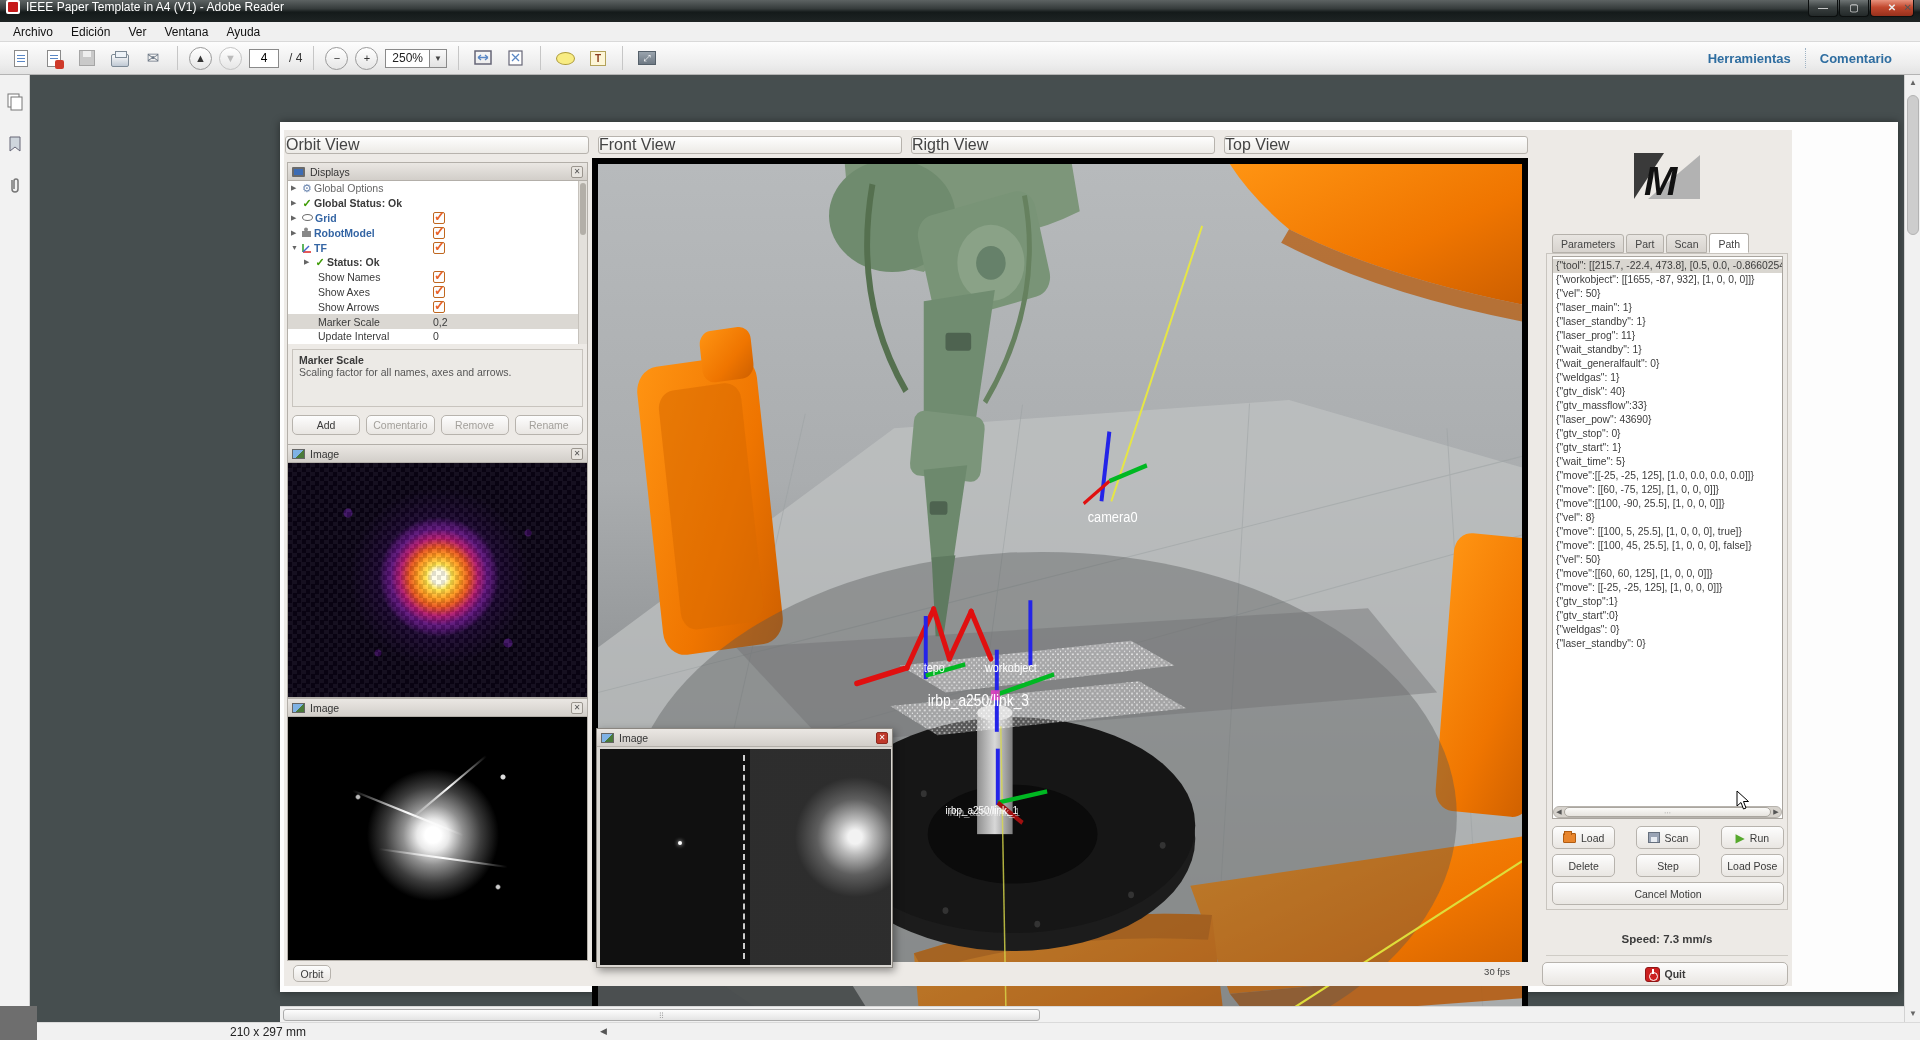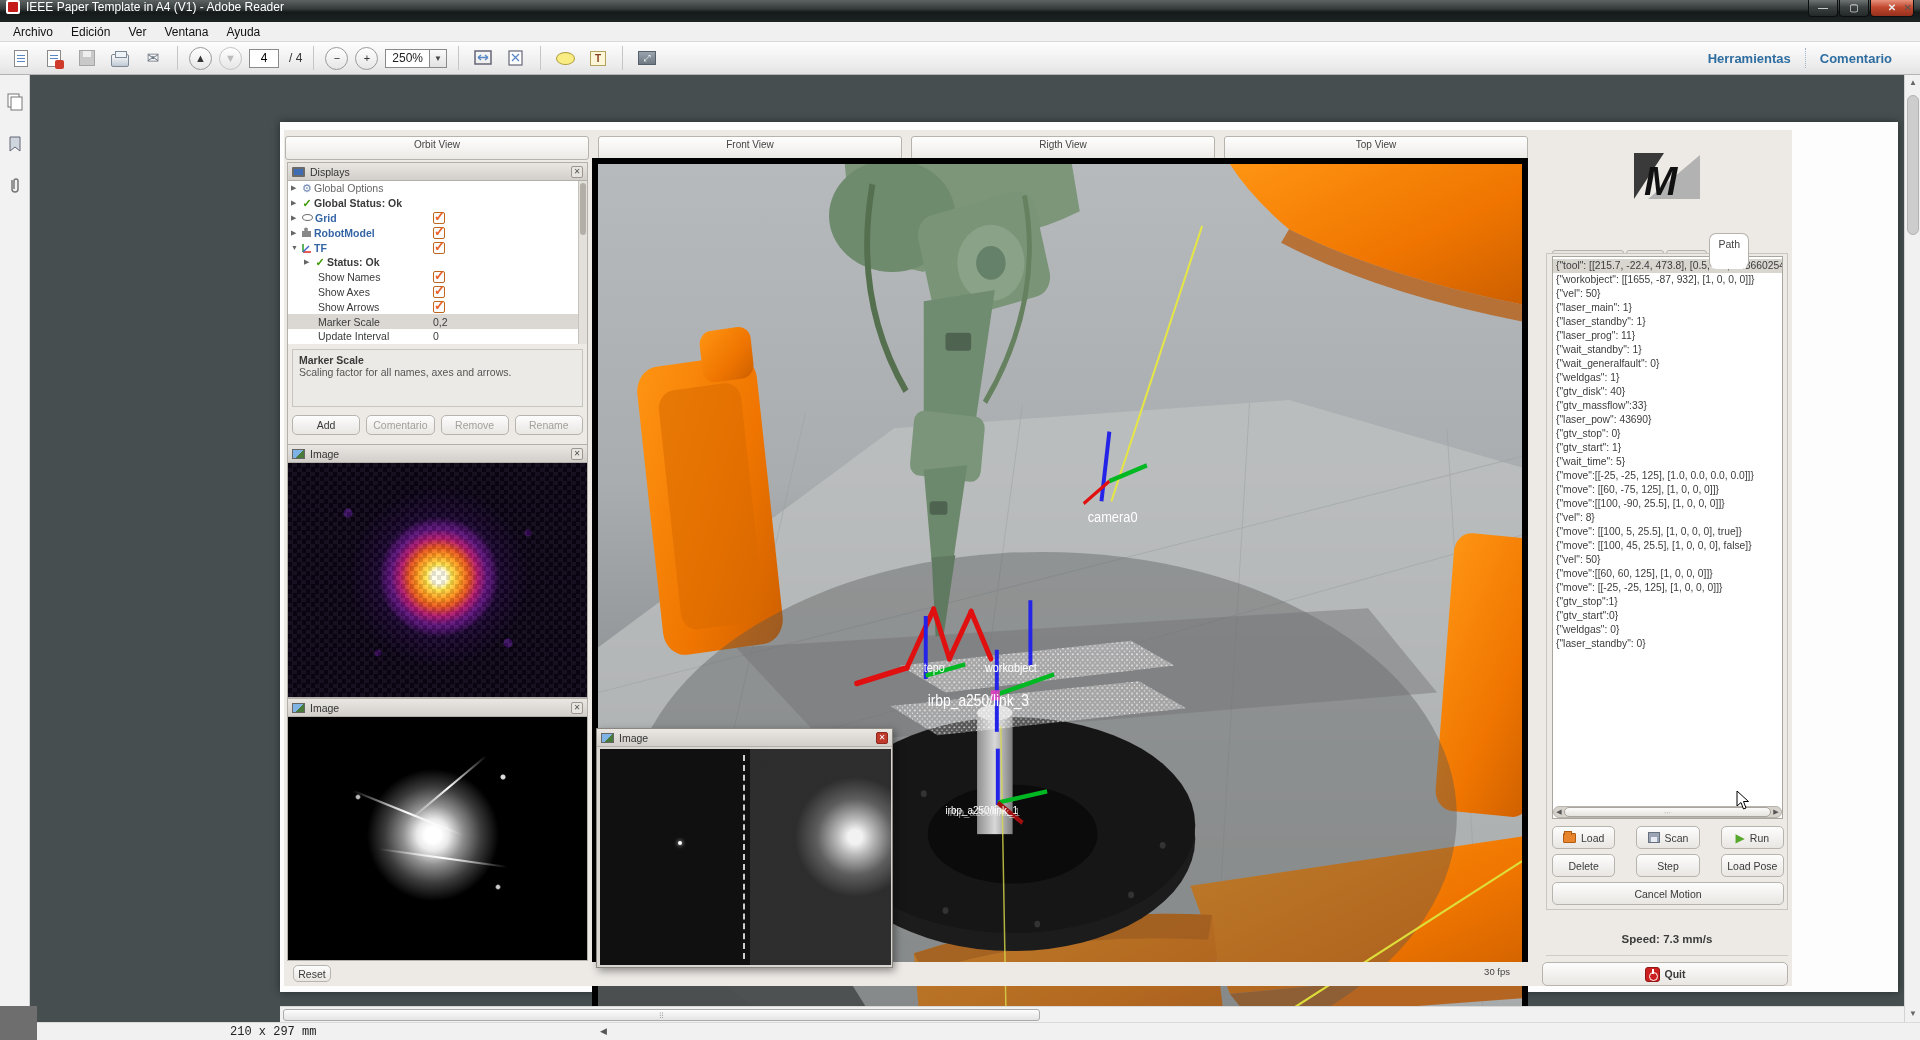--- a/index.html
+++ b/index.html
@@ -56,22 +56,22 @@
   .sidebar { position:absolute; left:0; top:75px; width:30px; height:947px; background:#f2f2f2; border-right:1px solid #cfcfcf; }
   .sbicon { width:30px; height:30px; display:flex; align-items:center; justify-content:center; margin-top:12px; }
 
   
   .docarea { position:absolute; left:30px; top:75px; width:1874px; height:947px; background:#464e4f; }
   .page { position:absolute; left:250px; top:47px; width:1618px; height:870px; background:#fdfdfd; box-shadow:0 0 8px rgba(0,0,0,.45); }
 
   
   .app { position:absolute; left:4px; top:8px; width:1508px; height:856px; background:#edeae6; font-size:10.5px; color:#3a3a3a; }
   .tabsrow { position:absolute; left:1px; top:6px; width:1243px; display:flex; gap:9px; }
-  .vtab { flex:1; height:24px; background:linear-gradient(#fefefe,#eceae6); border:1px solid #b7b3ad; border-radius:3px;
-    font-size:10px; color:#444; text-align:center; line-height:16px; }
+  .vtab { flex:1; height:18px; background:linear-gradient(#fefefe,#eceae6); border:1px solid #b7b3ad; border-radius:3px;
+    font-size:16px; color:#444; text-align:left; line-height:16px; }
 
   .btn { background:linear-gradient(#fdfdfd,#e9e6e2); border:1px solid #b7b3ad; border-radius:5px; color:#3a3a3a;
     font-size:10.5px; text-align:center; display:flex; align-items:center; justify-content:center; gap:5px; }
   .btn.dis { color:#a3a09b; }
 
   .panelwrap { position:absolute; background:#edeae6; border:1px solid #b3afa9; }
   .panelhead { height:18px; background:linear-gradient(#eae7e3,#d2cec9); border-bottom:1px solid #b3afa9;
     display:flex; align-items:center; gap:5px; padding:0 4px; font-size:10.5px; color:#333; }
   .closex { margin-left:auto; width:12px; height:12px; border:1px solid #9b968f; border-radius:2px; background:#e8e5e0;
     color:#555; font-size:8px; line-height:10px; text-align:center; }
@@ -144,21 +144,21 @@
 
   .bottomstrip { position:absolute; left:3px; top:832px; width:1241px; height:24px; background:#edeae6; }
   .resetbtn { position:absolute; left:6px; top:3px; width:38px; height:17px; }
   .fpslabel { position:absolute; right:18px; top:4px; font-size:9.5px; color:#444; }
 
   
   .logo { position:absolute; left:1344px; top:17px; width:76px; height:58px; }
   .ctabs { position:absolute; left:1268px; top:103px; display:flex; gap:2px; align-items:flex-end; }
   .ctab { height:19px; padding:0 8px; background:linear-gradient(#e8e5e1,#d7d3ce); border:1px solid #b5b1ab;
     border-radius:3px 3px 0 0; font-size:10.5px; color:#444; line-height:18px; }
-  .ctab.active { background:#fff; height:36px; line-height:21px; border-bottom-color:#fff; position:relative; z-index:2;border-radius:7px; }
+  .ctab.active { background:#fff; height:20px; line-height:21px; border-bottom-color:#fff; position:relative; z-index:2; }
   .groupbox { position:absolute; left:1262px; top:123px; width:242px; height:657px; border:1px solid #c9c5bf; background:#edeae6; }
   .pathlist { position:absolute; left:5px; top:2px; width:231px; height:563px; background:#fff; border:1px solid #a9a59f;
     overflow:hidden; font-size:10.3px; color:#3c3c3c; padding-top:2px; }
   .pitem { height:14px; line-height:14px; padding:0 3px; white-space:nowrap; }
   .pitem.active { background:#d9d6d0; }
   .listscroll { position:absolute; left:6px; top:552px; width:229px; height:12px; border:1px solid #b7b3ad; border-radius:6px;
     background:#d6d2cc; display:flex; align-items:center; }
   .listscroll .arr { width:10px; font-size:7px; color:#555; text-align:center; }
   .listscroll .thumb { flex:1; height:10px; background:linear-gradient(#fbfaf8,#e7e4df); border:1px solid #aaa69f; border-radius:5px;
     color:#888; font-size:7px; line-height:9px; text-align:center; }
@@ -178,21 +178,21 @@
 
   
   .vscroll { position:absolute; left:1904px; top:75px; width:16px; height:947px; background:#f1f1f1; border-left:1px solid #d2d2d2; }
   .vscroll .arr { position:absolute; left:0; width:16px; height:16px; font-size:8px; color:#666; text-align:center; line-height:16px; }
   .vscroll .thumb { position:absolute; left:2px; top:20px; width:12px; height:140px; background:#cdcdcd; border:1px solid #b3b3b3; border-radius:6px; }
   .hscroll { position:absolute; left:280px; top:1006px; width:1624px; height:16px; background:#f1f1f1; border-top:1px solid #d8d8d8; }
   .hscroll .thumb { position:absolute; left:3px; top:2px; width:757px; height:12px; background:linear-gradient(#fdfdfd,#e4e4e4);
     border:1px solid #ababab; border-radius:3px; color:#8a8a8a; font-size:8px; line-height:11px; text-align:center; }
   .statusbar { position:absolute; left:0; top:1022px; width:1920px; height:18px; background:#f1f1f1; border-top:1px solid #dadada; }
   .statusbar .corner { position:absolute; left:0; top:-17px; width:37px; height:35px; background:#6e6e6e; }
-  .sizelabel { position:absolute; left:230px; top:2px; font-size:12px; color:#222;font-family:Liberation Mono, monospace; }
+  .sizelabel { position:absolute; left:230px; top:2px; font-size:12px; color:#222; }
   .statusbar .arrL { position:absolute; left:600px; top:3px; font-size:9px; color:#555; }
 
   .cursor { position:absolute; left:1736px; top:790px; z-index:99; }
 </style>
 </head>
 <body>
 
 <div id="root">
 
   <div class="titlebar">
@@ -539,21 +539,21 @@
               <text x="330" y="452" font-size="11" opacity="0.95">tepo</text>
               <text x="392" y="452" font-size="11">workobject</text>
               <text x="334" y="482" font-size="14">irbp_a250/link_3</text>
               <text x="352" y="578" font-size="10">irbp_a250/link_1</text>
               <text x="354" y="580" font-size="10" opacity="0.55">irbp_a250/link_1</text>
             </g>
           </svg>
         </div>
 
         <div class="bottomstrip">
-          <div class="btn resetbtn">Reset</div>
+          <div class="btn resetbtn">Orbit</div>
           <div class="fpslabel">30 fps</div>
         </div>
 
         <div class="floatwin">
           <div class="panelhead">
             <span class="img-ic"></span>
             <span>Image</span>
             <span class="fclose">✕</span>
           </div>
           <div class="camview">

